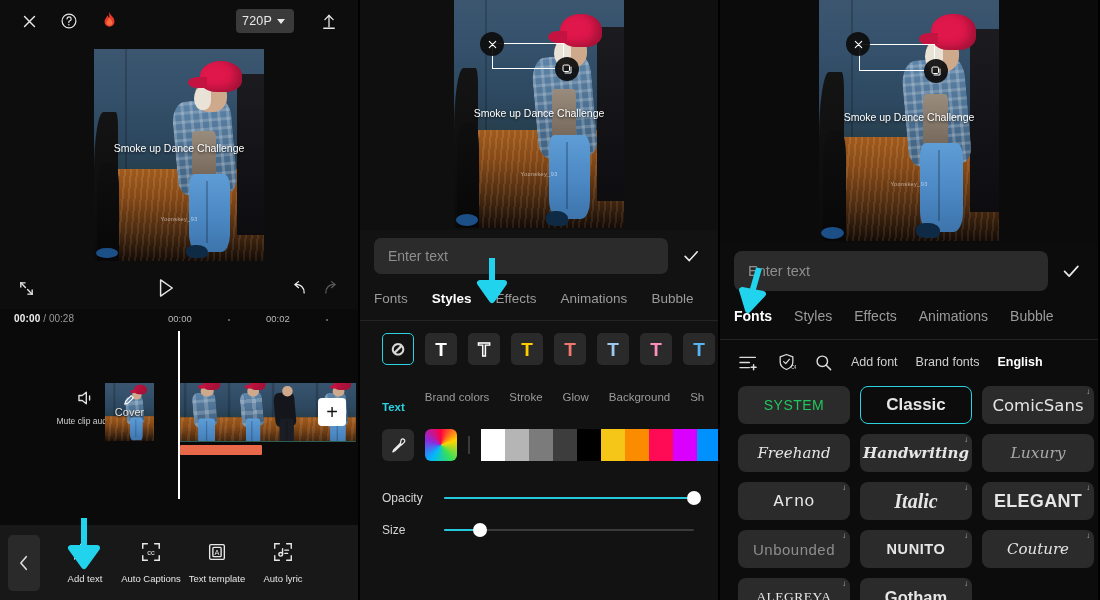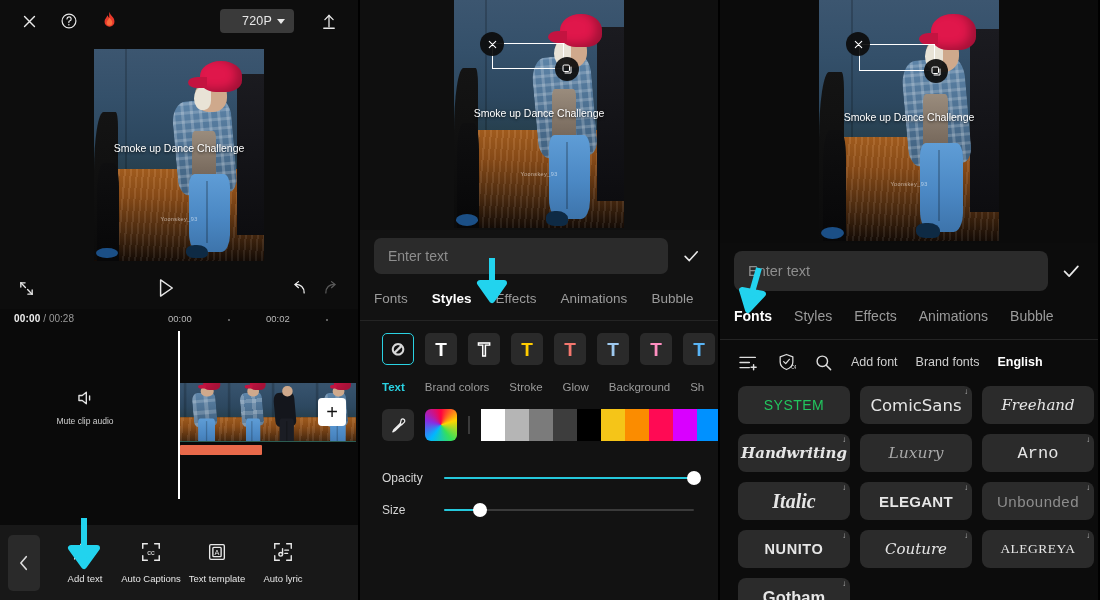--- a/index.html
+++ b/index.html
@@ -17,21 +17,21 @@
   .panel-mid    { width:362px; background:#121212; border-left:2px solid #000; border-right:2px solid #000;}
   .panel-right  { width:378px; background:#0c0c0c; }
 
   
   .topbar { height:42px; display:flex; align-items:center; padding:0 16px; gap:14px; background:#0d0d0d; }
   .tb-icon { width:26px; height:26px; display:flex; align-items:center; justify-content:center; color:#e9e9e9; }
   .tb-icon svg { display:block; }
   .flame { font-size:19px; line-height:1; }
   .tb-spacer { flex:1; }
   .res-chip {
-    background:#3a3a3a; color:#e8e8e8; font-size:12.5px; padding:5px 9px 5px 22px;
+    background:#3a3a3a; color:#e8e8e8; font-size:12.5px; padding:5px 9px 5px 6px;
     border-radius:4px; display:flex; align-items:center; gap:5px; letter-spacing:.2px;
   }
   .caret { width:0;height:0;border-left:4px solid transparent;border-right:4px solid transparent;border-top:5px solid #e8e8e8; }
 
   
   .preview-wrap { height:225px; display:flex; align-items:center; justify-content:center; background:#0d0d0d; }
   .video {
     position:relative; overflow:hidden; background:#20303f;
   }
   .video-left { width:170px; height:212px; }
@@ -147,21 +147,21 @@
   .divider { height:1px; background:#242424; margin:6px 0 0 0; }
   .preset-row { display:flex; gap:11px; padding:12px 0 0 22px; overflow:hidden; }
   .preset {
     width:32px; height:32px; flex:0 0 auto; background:#2a2a2a; border-radius:5px;
     display:flex; align-items:center; justify-content:center; font-size:19px; font-weight:700; line-height:1;
     font-family:"Liberation Sans", sans-serif;
   }
   .preset.sel { background:transparent; border:1.4px solid #2ad2e2; }
   .subtabs { display:flex; align-items:center; gap:20px; padding:16px 0 0 22px; overflow:hidden; }
   .subtab { font-size:11.5px; color:#9b9b9b; white-space:nowrap; }
-  .subtab.active { color:#2ad2e2; font-weight:700; }
+  .subtab.active { color:#2ad2e2; font-weight:700;margin-top:20px; }
   .colorrow { display:flex; align-items:center; gap:11px; padding:16px 0 0 22px; overflow:hidden; }
   .cbtn { width:32px; height:32px; flex:0 0 auto; border-radius:6px; display:flex; align-items:center; justify-content:center; }
   .cbtn.dark { background:#2b2b2b; color:#eee; }
   .cbtn.wheel { background:conic-gradient(#ff0040,#ffd400,#36e05a,#00b7ff,#8a2be2,#ff0040); }
   .csep { width:2px; height:18px; background:#3b3b3b; flex:0 0 auto; }
   .swatches { display:flex; height:32px; flex:0 0 auto; }
   .sw { width:24px; height:32px; }
   .sliderrow { display:flex; align-items:center; padding:18px 0 0 22px; }
   .sl-label { width:62px; font-size:12px; color:#d5d5d5; }
   .sl-track { position:relative; width:250px; height:2px; background:#3a3a3a; border-radius:2px; }
@@ -189,21 +189,21 @@
   .dl { position:absolute; right:4px; top:1px; font-size:8px; color:#b9b9b9; }
   .f-system { font-size:14px; letter-spacing:.5px; color:#22c55e; }
   .f-classic { font-size:17px; font-weight:700; }
   .f-comic { font-size:16.5px; font-family:"DejaVu Sans", sans-serif; }
   .f-script { font-family:"DejaVu Serif", serif; font-style:italic; font-size:15px; }
   .f-handw { font-family:"DejaVu Serif", serif; font-style:italic; font-weight:700; font-size:15px; }
   .f-luxury { font-family:"DejaVu Serif", serif; font-style:italic; font-size:15.5px; color:#a9a9a9; }
   .f-rubik { font-weight:700; font-size:17px; }
   .f-arno { font-family:Liberation Mono, monospace; font-size:17px; }
   .f-italic { font-family:"Liberation Serif", serif; font-style:italic; font-weight:700; font-size:20px; }
-  .f-elegant { font-weight:700; font-size:15px; letter-spacing:.3px; }
+  .f-elegant { font-weight:700; font-size:18px; letter-spacing:.3px; }
   .f-unb { font-size:15px; color:#8d8d8d; letter-spacing:.5px; }
   .f-nunito { font-weight:700; font-size:14.5px; letter-spacing:.6px; }
   .f-alegreya { font-family:"Liberation Serif", serif; font-size:13.5px; letter-spacing:.5px; }
   .f-gotham { font-weight:700; font-size:16.5px; }
 </style>
 </head>
 <body>
 
 <div class="screen">
 
@@ -317,20 +317,38 @@
         <div class="mute-block">
           <div>
             <svg width="21" height="18" viewBox="0 0 24 22" fill="none" stroke="#e2e2e2" stroke-width="1.7" stroke-linejoin="round" stroke-linecap="round">
                 <path d="M4 8 H8 L13 4 V18 L8 14 H4 Z"></path>
                 <path d="M17 8.5 V13.5"></path>
               </svg>
           </div>
           <div class="mute-label">Mute clip audio</div>
         </div>
 
+        <div class="cover-thumb">
+          <div class="vid-scene" style="transform:scale(1.05)">
+            <div class="sc-wall"></div>
+              <div class="sc-floor"></div>
+            <div class="dancer" style="left:40%">
+                <div class="d-shirt"></div>
+                <div class="d-pants"></div>
+                <div class="d-head"></div>
+                <div class="d-cap"></div>
+              </div>
+          </div>
+          <div class="cover-pen">
+            <svg width="13" height="13" viewBox="0 0 24 24" fill="none" stroke="#fff" stroke-width="2" stroke-linejoin="round">
+                <path d="M5 19 L7 13 L17 3 L21 7 L11 17 Z"></path>
+              </svg>
+          </div>
+          <div class="cover-txt">Cover</div>
+        </div>
 
         <div class="clipstrip">
           <div class="clipframe">
               <div class="vid-scene" style="transform:scale(1.3)">
                 <div class="sc-wall"></div>
                 <div class="sc-floor"></div>
                 <div class="dancer" style="left:30%;width:55%">
                   <div class="d-shirt"></div>
                   <div class="d-pants"></div>
                   <div class="d-head"></div>
@@ -656,20 +674,23 @@
       </div>
       <div class="ft-txt">Add font</div>
       <div class="ft-txt">Brand fonts</div>
       <div class="ft-txt lang">English</div>
     </div>
 
     <div class="fontgrid">
       <div class="fontcell">
           <span class="f-system">SYSTEM</span>
         </div>
+      <div class="fontcell sel">
+          <span class="f-classic">Classic</span>
+        </div>
       <div class="fontcell">
           <span class="f-comic">ComicSans</span>
           <span class="dl">↓</span>
         </div>
 
       <div class="fontcell">
           <span class="f-script">Freehand</span>
         </div>
       <div class="fontcell">
           <span class="f-handw">Handwriting</span>

